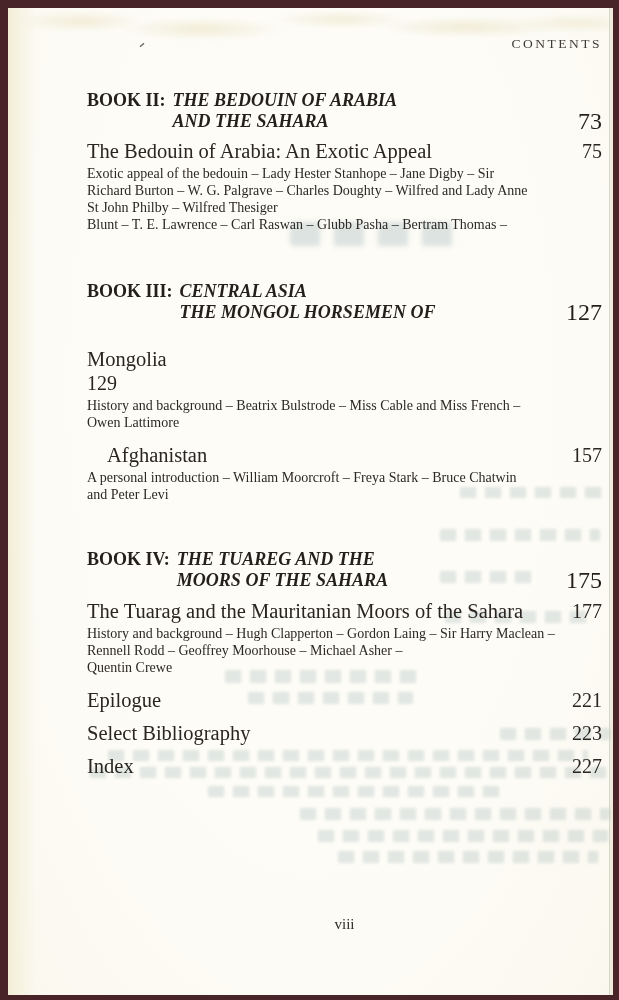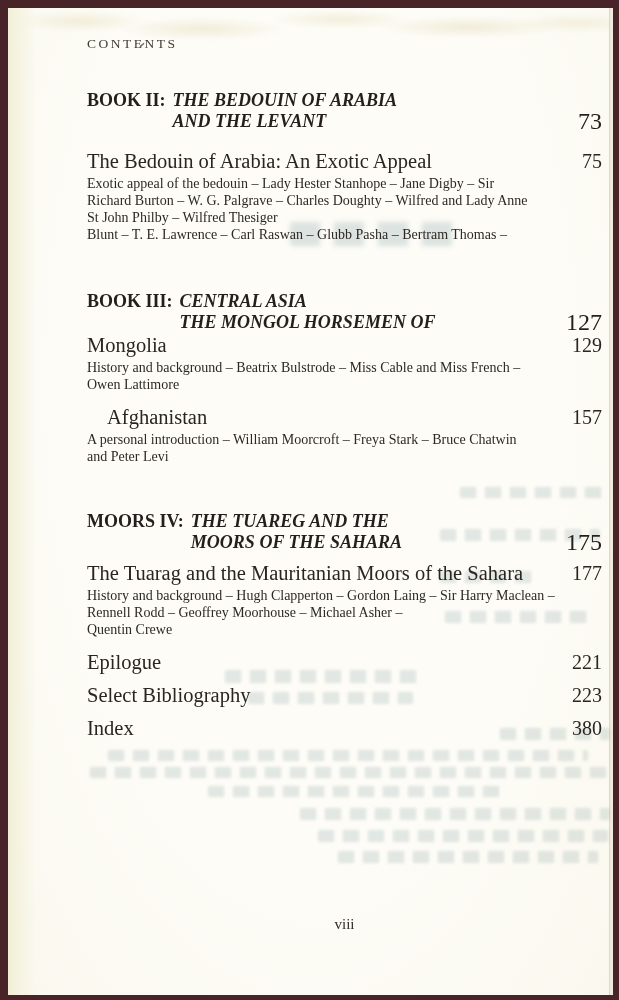--- a/index.html
+++ b/index.html
@@ -51,42 +51,42 @@
   .ghost.big{
     background:repeating-linear-gradient(90deg, rgba(158,178,180,.34) 0 30px, rgba(158,178,180,0) 30px 44px);
     filter:blur(2.5px);
   }
   
   .content{
     position:absolute;left:79px;top:0;width:515px;
     color:#2a2522;
   }
   .contents-title{
-    margin-top:28px;text-align:left;
+    margin-top:28px;text-align:right;
     font-size:13.5px;letter-spacing:2.5px;color:#3e3a36;line-height:16px;
   }
   .book-heading{
     display:flex;align-items:flex-end;
     font-weight:bold;font-size:18px;line-height:21px;color:#241f1c;
   }
   .book-heading .book-label{align-self:flex-start;white-space:nowrap;margin-right:7px;}
   .book-heading .book-title{flex:1;}
   .book-heading .book-title span{display:block;white-space:nowrap;font-style:italic;}
   .book-heading .book-page{font-weight:normal;font-size:24px;line-height:21px;}
   .sec-1 .book-heading{margin-top:38px;}
   .sec-2 .book-heading{margin-top:48px;}
   .sec-3 .book-heading{margin-top:46px;}
   .toc-entry{
     display:flex;justify-content:space-between;align-items:baseline;
     font-size:20.5px;line-height:24px;margin-top:2px;
   }
   .toc-entry .entry-title{white-space:nowrap;}
   .toc-entry .entry-page{font-size:20px;}
-  .sec-1 .toc-entry{margin-top:17px;}
-  .sec-2 .toc-entry.e-0{margin-top:0;}
+  .sec-1 .toc-entry{margin-top:7px;}
+  .sec-2 .toc-entry.e-0{margin-top:24px;flex-direction:column;}
   .sec-2 .toc-entry.e-1{margin-top:12px;margin-left:20px;}
   .sec-3 .toc-entry{margin-top:8px;}
   .entry-desc{
     margin-top:2px;font-size:14px;line-height:17px;color:#2c2826;
   }
   .entry-desc div{white-space:nowrap;}
   .end-entries .toc-entry.e-0{margin-top:12px;}
   .end-entries .toc-entry{margin-top:9px;}
   .footer{
     position:absolute;left:79px;width:515px;top:908px;
@@ -120,21 +120,21 @@
 
   <div class="content">
 
     <div class="contents-title">CONTENTS</div>
 
     <div class="section sec-1">
       <div class="book-heading">
         <span class="book-label">BOOK II:</span>
         <span class="book-title">
           <span>THE BEDOUIN OF ARABIA</span>
-          <span>AND THE LEVANT</span>
+          <span>AND THE SAHARA</span>
         </span>
         <span class="book-page">73</span>
       </div>
       <div class="toc-entry e-0">
         <span class="entry-title">The Bedouin of Arabia: An Exotic Appeal</span>
         <span class="entry-page">75</span>
       </div>
       <div class="entry-desc">
         <div>Exotic appeal of the bedouin – Lady Hester Stanhope – Jane Digby – Sir</div>
         <div>Richard Burton – W. G. Palgrave – Charles Doughty – Wilfred and Lady Anne</div>
@@ -165,21 +165,21 @@
         <span class="entry-page">157</span>
       </div>
       <div class="entry-desc">
         <div>A personal introduction – William Moorcroft – Freya Stark – Bruce Chatwin</div>
         <div>and Peter Levi</div>
       </div>
     </div>
 
     <div class="section sec-3">
       <div class="book-heading">
-        <span class="book-label">MOORS IV:</span>
+        <span class="book-label">BOOK IV:</span>
         <span class="book-title">
           <span>THE TUAREG AND THE</span>
           <span>MOORS OF THE SAHARA</span>
         </span>
         <span class="book-page">175</span>
       </div>
       <div class="toc-entry e-0">
         <span class="entry-title">The Tuarag and the Mauritanian Moors of the Sahara</span>
         <span class="entry-page">177</span>
       </div>
@@ -194,20 +194,20 @@
       <div class="toc-entry e-0">
         <span class="entry-title">Epilogue</span>
         <span class="entry-page">221</span>
       </div>
       <div class="toc-entry e-1">
         <span class="entry-title">Select Bibliography</span>
         <span class="entry-page">223</span>
       </div>
       <div class="toc-entry e-2">
         <span class="entry-title">Index</span>
-        <span class="entry-page">380</span>
+        <span class="entry-page">227</span>
       </div>
     </div>
 
   </div>
 
   <div class="footer">viii</div>
 </div>
 
 </body></html>

